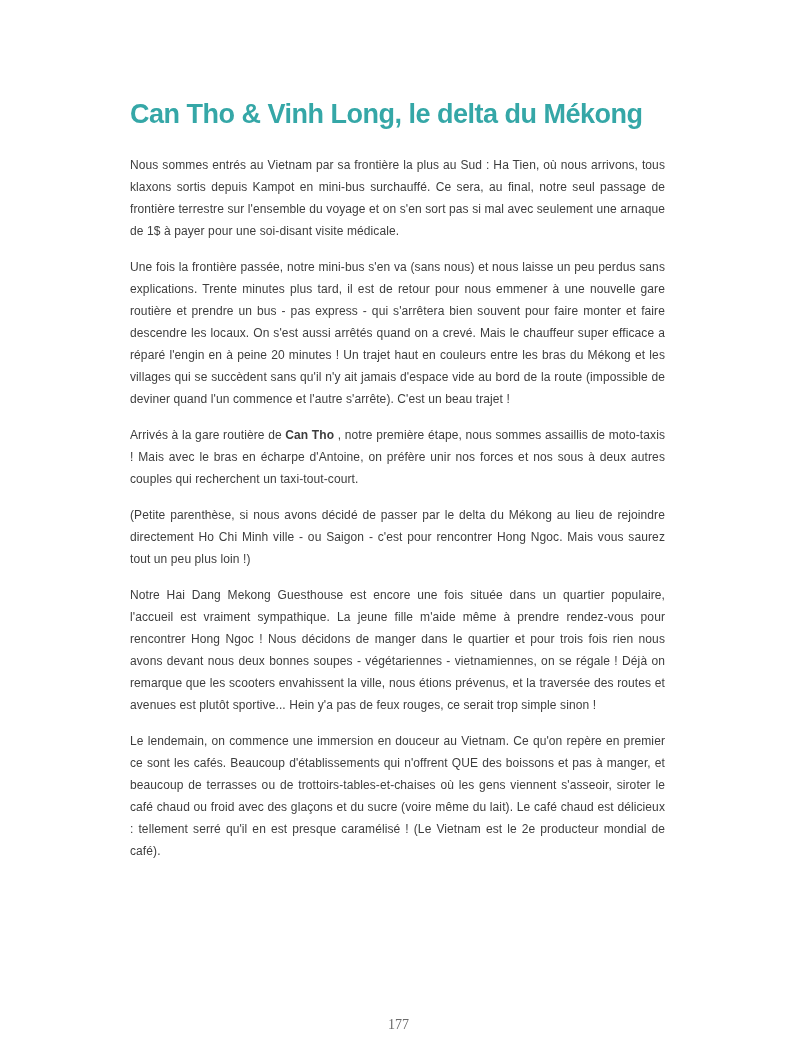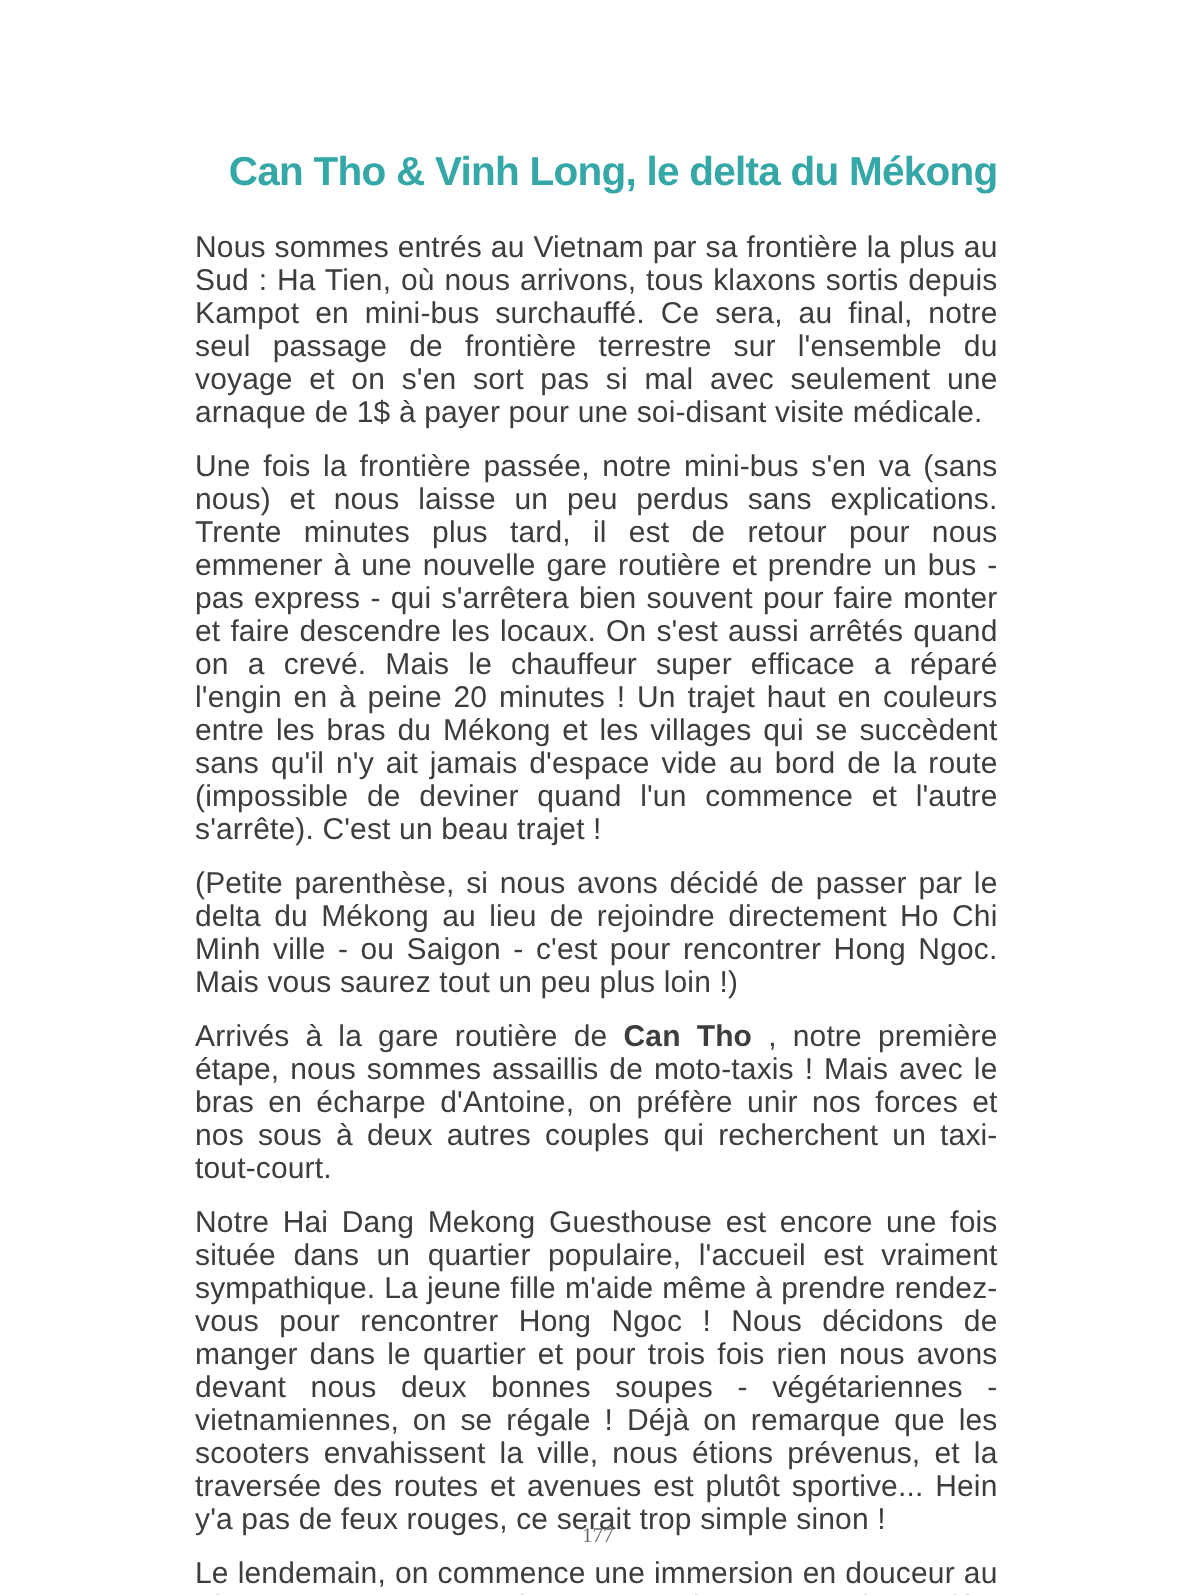--- a/index.html
+++ b/index.html
@@ -20,25 +20,24 @@
     overflow: hidden;
   }
   .page-title {
     margin: 0 0 24px 0;
     font-size: 27px;
     line-height: 1.1;
     font-weight: 700;
     letter-spacing: -0.5px;
     color: #35a7a7;
     font-family: "Liberation Sans", sans-serif;
-    text-align: right;
   }
   .para {
     margin: 0 0 14px 0;
-    font-size: 20px;
+    font-size: 12px;
     line-height: 22px;
     text-align: justify;
     letter-spacing: 0.1px;
   }
   .para:last-of-type {
     margin-bottom: 0;
   }
   .seg-bold {
     font-weight: 700;
   }
@@ -62,25 +61,25 @@
 
   <p class="para">
     <span>Nous sommes entrés au Vietnam par sa frontière la plus au Sud : Ha Tien, où nous arrivons, tous klaxons sortis depuis Kampot en mini-bus surchauffé. Ce sera, au final, notre seul passage de frontière terrestre sur l'ensemble du voyage et on s'en sort pas si mal avec seulement une arnaque de 1$ à payer pour une soi-disant visite médicale.</span>
   </p>
 
   <p class="para">
     <span>Une fois la frontière passée, notre mini-bus s'en va (sans nous) et nous laisse un peu perdus sans explications. Trente minutes plus tard, il est de retour pour nous emmener à une nouvelle gare routière et prendre un bus - pas express - qui s'arrêtera bien souvent pour faire monter et faire descendre les locaux. On s'est aussi arrêtés quand on a crevé. Mais le chauffeur super efficace a réparé l'engin en à peine 20 minutes ! Un trajet haut en couleurs entre les bras du Mékong et les villages qui se succèdent sans qu'il n'y ait jamais d'espace vide au bord de la route (impossible de deviner quand l'un commence et l'autre s'arrête). C'est un beau trajet !</span>
   </p>
 
   <p class="para">
-    <span>(Petite parenthèse, si nous avons décidé de passer par le delta du Mékong au lieu de rejoindre directement Ho Chi Minh ville - ou Saigon - c'est pour rencontrer Hong Ngoc. Mais vous saurez tout un peu plus loin !)</span>
+    <span>Arrivés à la gare routière de </span><span class="seg-bold">Can Tho</span><span> , notre première étape, nous sommes assaillis de moto-taxis ! Mais avec le bras en écharpe d'Antoine, on préfère unir nos forces et nos sous à deux autres couples qui recherchent un taxi-tout-court.</span>
   </p>
 
   <p class="para">
-    <span>Arrivés à la gare routière de </span><span class="seg-bold">Can Tho</span><span> , notre première étape, nous sommes assaillis de moto-taxis ! Mais avec le bras en écharpe d'Antoine, on préfère unir nos forces et nos sous à deux autres couples qui recherchent un taxi-tout-court.</span>
+    <span>(Petite parenthèse, si nous avons décidé de passer par le delta du Mékong au lieu de rejoindre directement Ho Chi Minh ville - ou Saigon - c'est pour rencontrer Hong Ngoc. Mais vous saurez tout un peu plus loin !)</span>
   </p>
 
   <p class="para">
     <span>Notre Hai Dang Mekong Guesthouse  est encore une fois située dans un quartier populaire, l'accueil est vraiment sympathique. La jeune fille m'aide même à prendre rendez-vous pour rencontrer Hong Ngoc ! Nous décidons de manger dans le quartier et pour trois fois rien nous avons devant nous deux bonnes soupes - végétariennes - vietnamiennes, on se régale ! Déjà on remarque que les scooters envahissent la ville, nous étions prévenus, et la traversée des routes et avenues est plutôt sportive... Hein y'a pas de feux rouges, ce serait trop simple sinon !</span>
   </p>
 
   <p class="para">
     <span>Le lendemain, on commence une immersion en douceur au Vietnam. Ce qu'on repère en premier ce sont les cafés. Beaucoup d'établissements qui n'offrent QUE des boissons et pas à manger, et beaucoup de terrasses ou de trottoirs-tables-et-chaises où les gens viennent s'asseoir, siroter le café chaud ou froid avec des glaçons et du sucre (voire même du lait). Le café chaud est délicieux : tellement serré qu'il en est presque caramélisé ! (Le Vietnam est le 2e producteur mondial de café).</span>
   </p>
 

